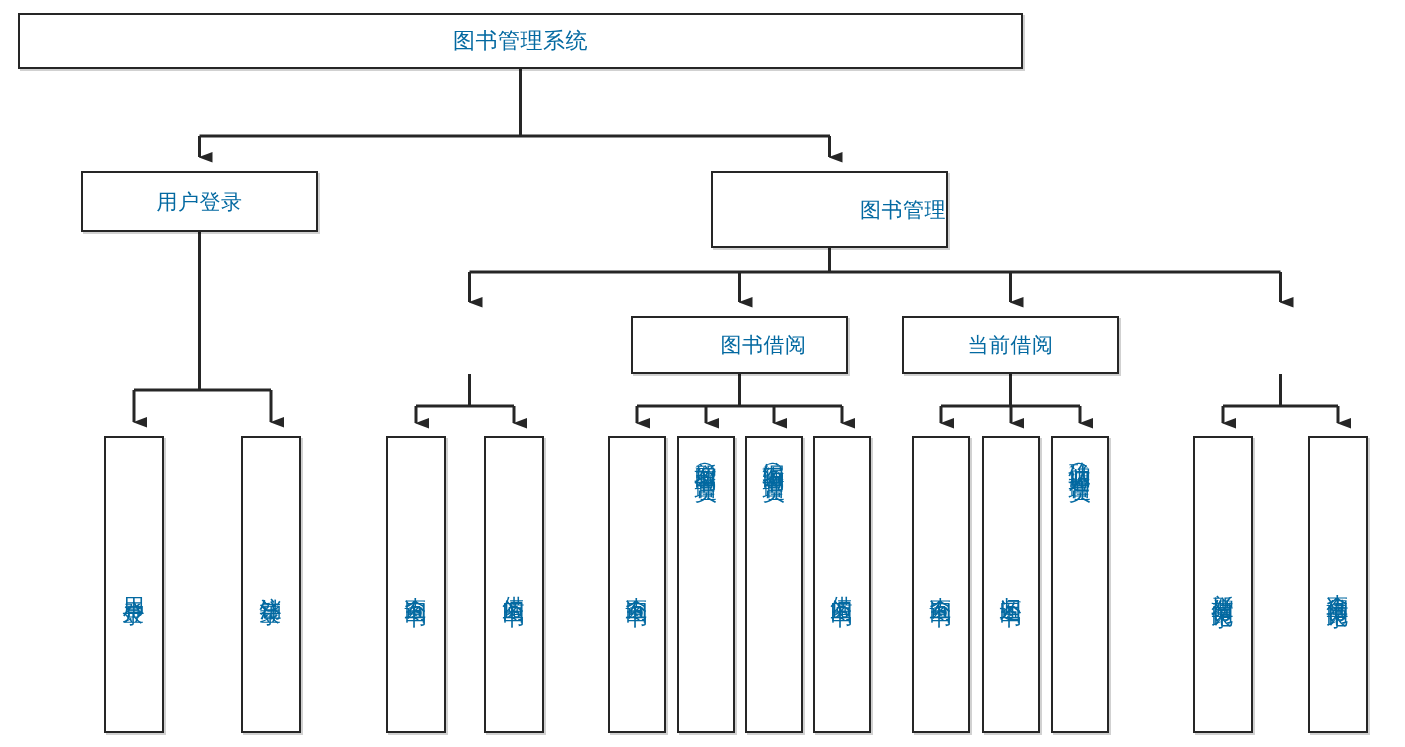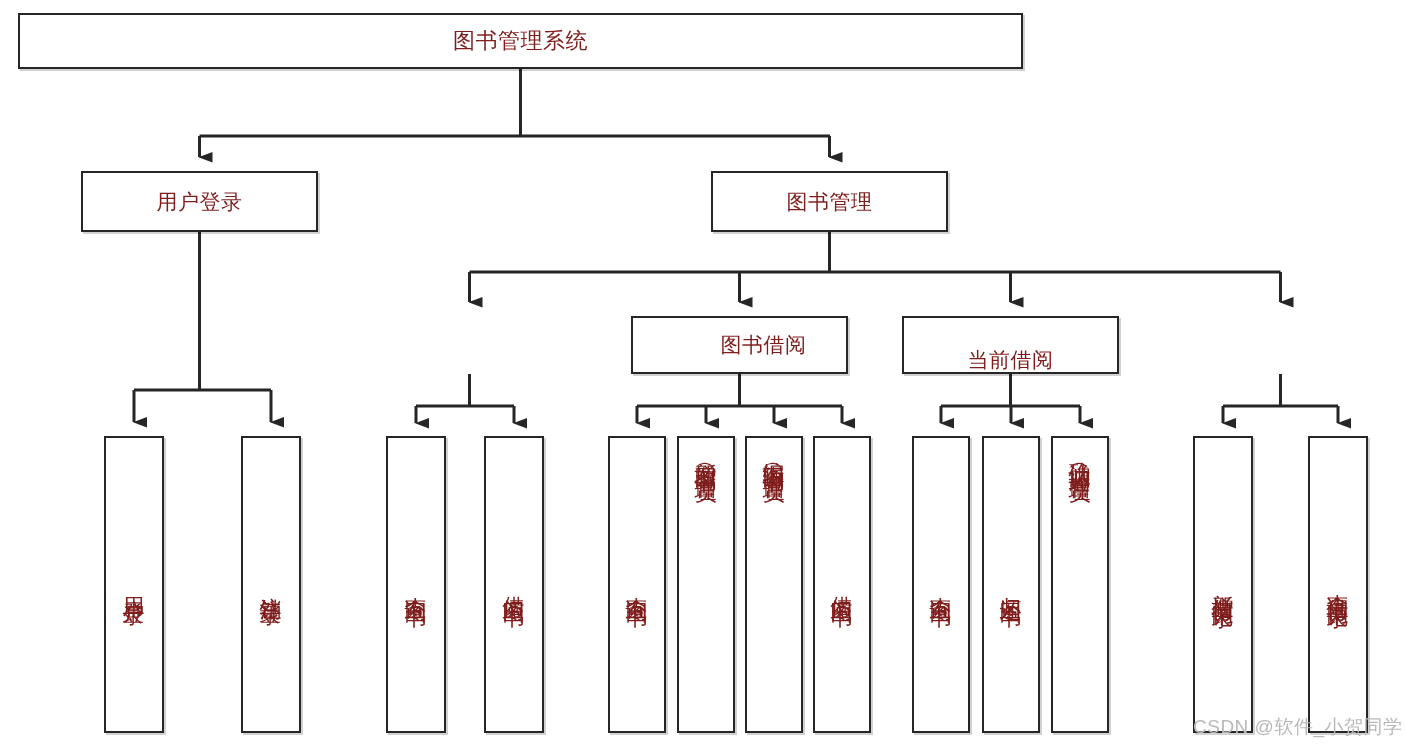--- a/index.html
+++ b/index.html
@@ -30,21 +30,21 @@
     position: absolute;
     box-sizing: border-box;
     background: #ffffff;
     border: 2px solid #262626;
     display: flex;
     align-items: center;
     justify-content: center;
     box-shadow: 2px 2px 0 rgba(0,0,0,0.18);
   }
   .node .label {
-    color: #7f1d1d;
+    color: #0369a1;
     line-height: 1.12;
     letter-spacing: 0.5px;
     white-space: pre;
   }
   .node.horizontal .label {
     font-size: 21px;
   }
   .node.title-node .label {
     font-size: 22px;
   }
@@ -141,28 +141,28 @@
     </g>
   </svg>
 
   <div class="node horizontal title-node" style="left:18px; top:13px; width:1005px; height:56px;">
     <span class="label">图书管理系统</span>
   </div>
 
   <div class="node horizontal" style="left:81px; top:171px; width:237px; height:61px;">
     <span class="label">用户登录</span>
   </div>
-  <div class="node horizontal" style="left:711px; top:171px; width:237px; height:61px;">
+  <div class="node horizontal" style="left:711px; top:171px; width:237px; height:77px;justify-content:flex-end;">
     <span class="label">图书管理</span>
   </div>
 
   <div class="node horizontal" style="left:631px; top:316px; width:217px; height:58px;padding-left:48px;">
     <span class="label">图书借阅</span>
   </div>
-  <div class="node horizontal" style="left:902px; top:316px; width:217px; height:58px;align-items:flex-end;">
+  <div class="node horizontal" style="left:902px; top:316px; width:217px; height:58px;">
     <span class="label">当前借阅</span>
   </div>
 
   <div class="node vertical centered" style="left:104px; top:436px; width:60px; height:297px;">
     <span class="label">用户登录</span>
   </div>
   <div class="node vertical centered" style="left:241px; top:436px; width:60px; height:297px;">
     <span class="label">注销登录</span>
   </div>
 
@@ -196,15 +196,14 @@
     <span class="label">确认归还（管理员）</span>
   </div>
 
   <div class="node vertical centered" style="left:1193px; top:436px; width:60px; height:297px;">
     <span class="label">新增借阅记录</span>
   </div>
   <div class="node vertical centered" style="left:1308px; top:436px; width:60px; height:297px;">
     <span class="label">查询借阅记录</span>
   </div>
 
-  <div class="watermark" style="left:1193px; top:714px;">CSDN @软件_小贺同学</div>
 
 </div>
 
 </body></html>

